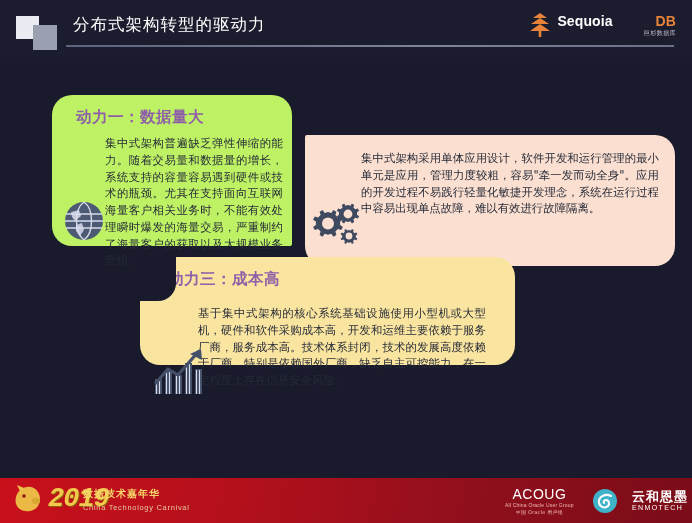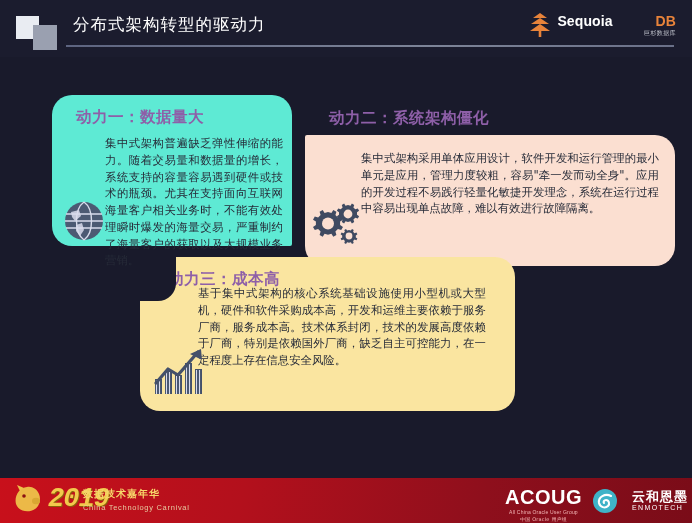--- a/index.html
+++ b/index.html
@@ -107,21 +107,21 @@
     color: #262b38;
     font-family: "DejaVu Sans", sans-serif;
     text-align: justify;
   }
   .card-icon { position: absolute; }
 
   
   #card1 {
     left: 52px; top: 95px;
     width: 240px; height: 151px;
-    background: #5eead4;
+    background: #bef264;
     border-top-left-radius: 20px;
     border-top-right-radius: 20px;
     border-bottom-left-radius: 20px;
     border-bottom-right-radius: 2px;
   }
   #card1-title { left: 24px; top: 12px; }
   #card1-body  { left: 53px; top: 40px; width: 178px; }
   #card1-icon  { left: 10px; top: 104px; width: 44px; height: 44px; }
 
   
@@ -132,33 +132,33 @@
     border-radius: 20px;
     border-top-left-radius: 2px;
   }
   #card2-title { left: 24px; top: -27px; }
   #card2-body  { left: 56px; top: 15px; width: 298px; }
   #card2-icon  { left: 8px; top: 66px; width: 52px; height: 44px; }
 
   
   #card3 {
     left: 140px; top: 257px;
-    width: 375px; height: 154px;
+    width: 375px; height: 108px;
     background: #fae5a0;
     border-radius: 20px;
   }
   #card3-notch {
     position: absolute;
     left: 140px; top: 257px;
     width: 36px; height: 44px;
     background: #191a2b;
     border-bottom-right-radius: 18px;
   }
   #card3-title { left: 28px; top: 12px; }
-  #card3-body  { left: 58px; top: 28px; width: 288px; }
+  #card3-body  { left: 58px; top: 48px; width: 288px; }
   #card3-icon  { left: 14px; top: 90px; width: 52px; height: 48px; }
 
   
   .footer {
     position: absolute;
     left: 0; bottom: 0;
     width: 692px; height: 45px;
     background: linear-gradient(100deg, #c8101b 0%, #b3101c 35%, #8e0f1c 70%, #7a0c18 100%);
     overflow: hidden;
   }
@@ -195,22 +195,22 @@
     letter-spacing: 0.7px;
     margin-top: 2px;
     font-family: "Liberation Sans", sans-serif;
   }
   .acoug {
     position: absolute;
     left: 505px; top: 8px;
     text-align: center;
   }
   .acoug-name {
-    font-size: 20px;
-    font-weight: bold;
+    font-size: 14px;
+    font-weight: normal;
     color: #ffffff;
     letter-spacing: 0.5px;
     font-family: "Liberation Sans", sans-serif;
   }
   .acoug-sub1 {
     font-size: 5px;
     color: #f2b4b4;
     letter-spacing: 0.2px;
     font-family: "Liberation Sans", sans-serif;
   }
@@ -280,21 +280,20 @@
     <path d="M22 3 C32 10 32 34 22 41" stroke="#d9dcec" stroke-width="1.4" fill="none"></path>
     <line x1="4" y1="15" x2="40" y2="15" stroke="#d9dcec" stroke-width="1.4"></line>
     <line x1="3" y1="22" x2="41" y2="22" stroke="#d9dcec" stroke-width="1.4"></line>
     <line x1="4" y1="29" x2="40" y2="29" stroke="#d9dcec" stroke-width="1.4"></line>
     <path d="M9 13 L17 11 L19 17 L13 22 L10 18 Z" fill="#d9dcec" opacity="0.85"></path>
     <path d="M14 26 L20 24 L22 31 L18 37 L14 32 Z" fill="#d9dcec" opacity="0.85"></path>
   </svg>
 </div>
 
 <div class="card" id="card2">
-  <div class="card-title" id="card2-title">动力二：系统架构僵化</div>
   <div class="card-body" id="card2-body">集中式架构采用单体应用设计，软件开发和运行管理的最小单元是应用，管理力度较粗，容易"牵一发而动全身"。应用的开发过程不易践行轻量化敏捷开发理念，系统在运行过程中容易出现单点故障，难以有效进行故障隔离。</div>
   <svg class="card-icon" id="card2-icon" viewBox="0 0 52 44">
     <g fill="#3f4a61">
       <path d="M15 11 l3.4 .9 1.9-2.9 3.1 1.8 -1 3.3 2.5 2.5 3.3-1 1.8 3.1 -2.9 1.9 0 3.5 2.9 1.9 -1.8 3.1 -3.3-1 -2.5 2.5 1 3.3 -3.1 1.8 -1.9-2.9 -3.4 .9 -3.4-.9 -1.9 2.9 -3.1-1.8 1-3.3 -2.5-2.5 -3.3 1 -1.8-3.1 2.9-1.9 0-3.5 -2.9-1.9 1.8-3.1 3.3 1 2.5-2.5 -1-3.3 3.1-1.8 1.9 2.9z"></path>
       <circle cx="15" cy="22.5" r="6" fill="#fbdfd1"></circle>
       <path d="M35 4 l2.5 .7 1.4-2.1 2.3 1.3 -.8 2.5 1.9 1.8 2.5-.7 1.3 2.3 -2.1 1.4 0 2.6 2.1 1.4 -1.3 2.3 -2.5-.7 -1.9 1.8 .8 2.5 -2.3 1.3 -1.4-2.1 -2.5 .7 -2.5-.7 -1.4 2.1 -2.3-1.3 .8-2.5 -1.9-1.8 -2.5 .7 -1.3-2.3 2.1-1.4 0-2.6 -2.1-1.4 1.3-2.3 2.5 .7 1.9-1.8 -.8-2.5 2.3-1.3 1.4 2.1z"></path>
       <circle cx="35" cy="13" r="4.4" fill="#fbdfd1"></circle>
       <path d="M36 29 l1.9 .5 1.1-1.6 1.7 1 -.6 1.9 1.4 1.4 1.9-.6 1 1.7 -1.6 1.1 0 2 1.6 1.1 -1 1.7 -1.9-.6 -1.4 1.4 .6 1.9 -1.7 1 -1.1-1.6 -1.9 .5 -1.9-.5 -1.1 1.6 -1.7-1 .6-1.9 -1.4-1.4 -1.9 .6 -1-1.7 1.6-1.1 0-2 -1.6-1.1 1-1.7 1.9 .6 1.4-1.4 -.6-1.9 1.7-1 1.1 1.6z"></path>
       <circle cx="36" cy="35" r="3.4" fill="#fbdfd1"></circle>
     </g>

